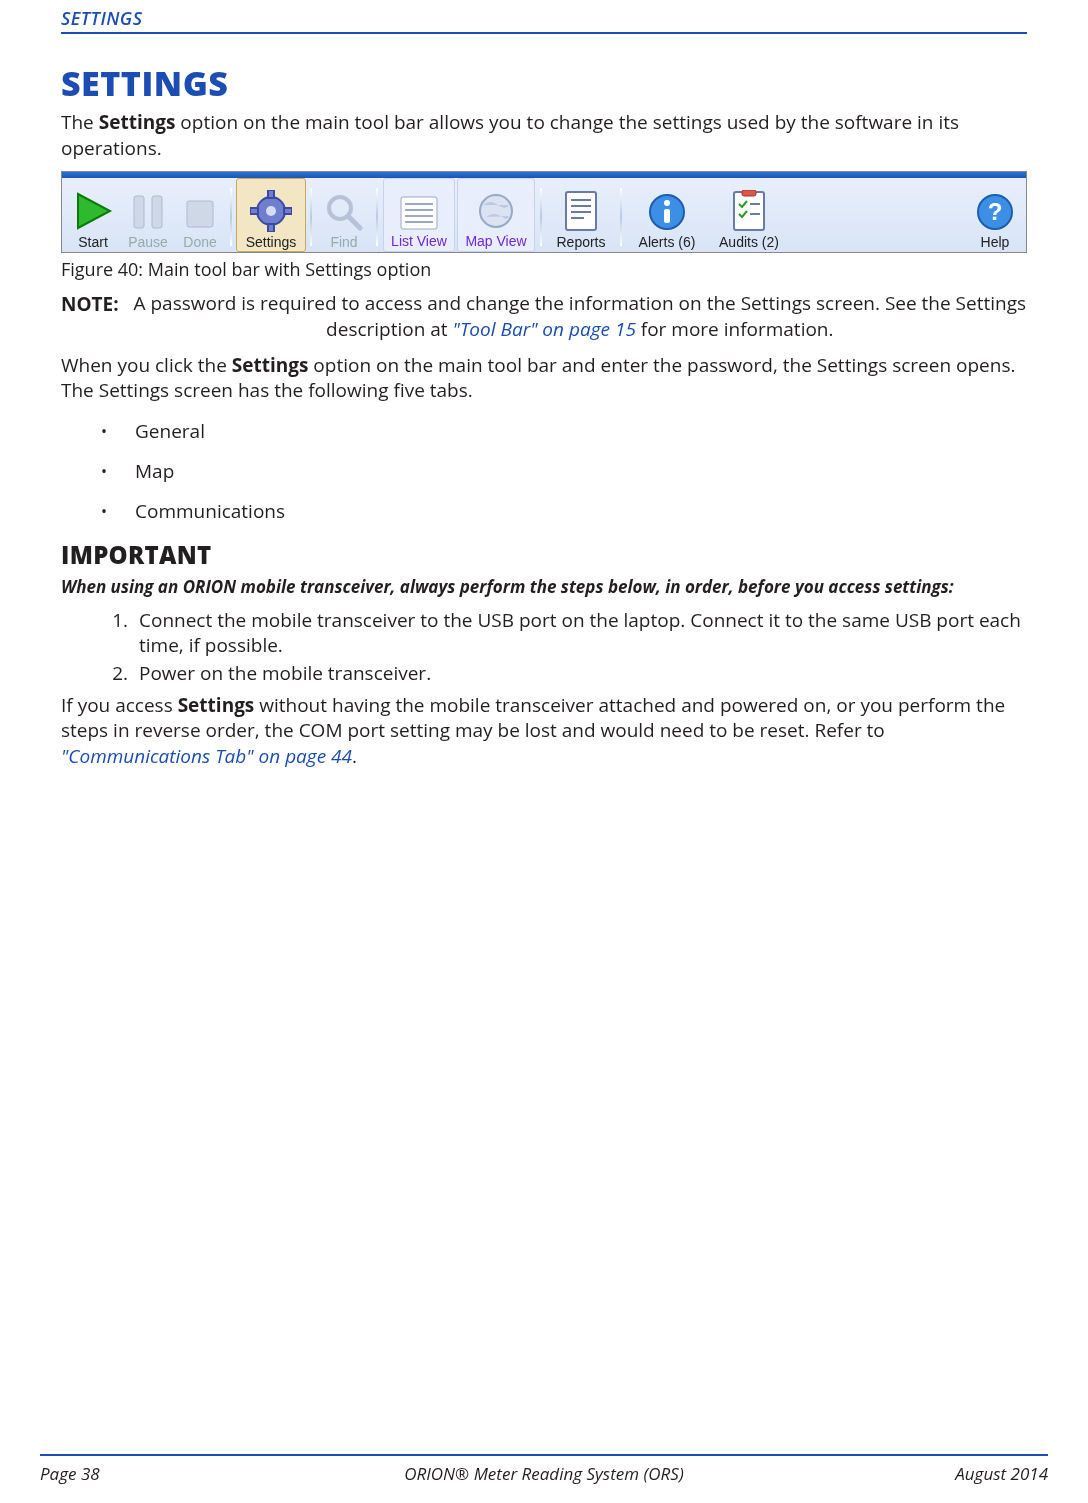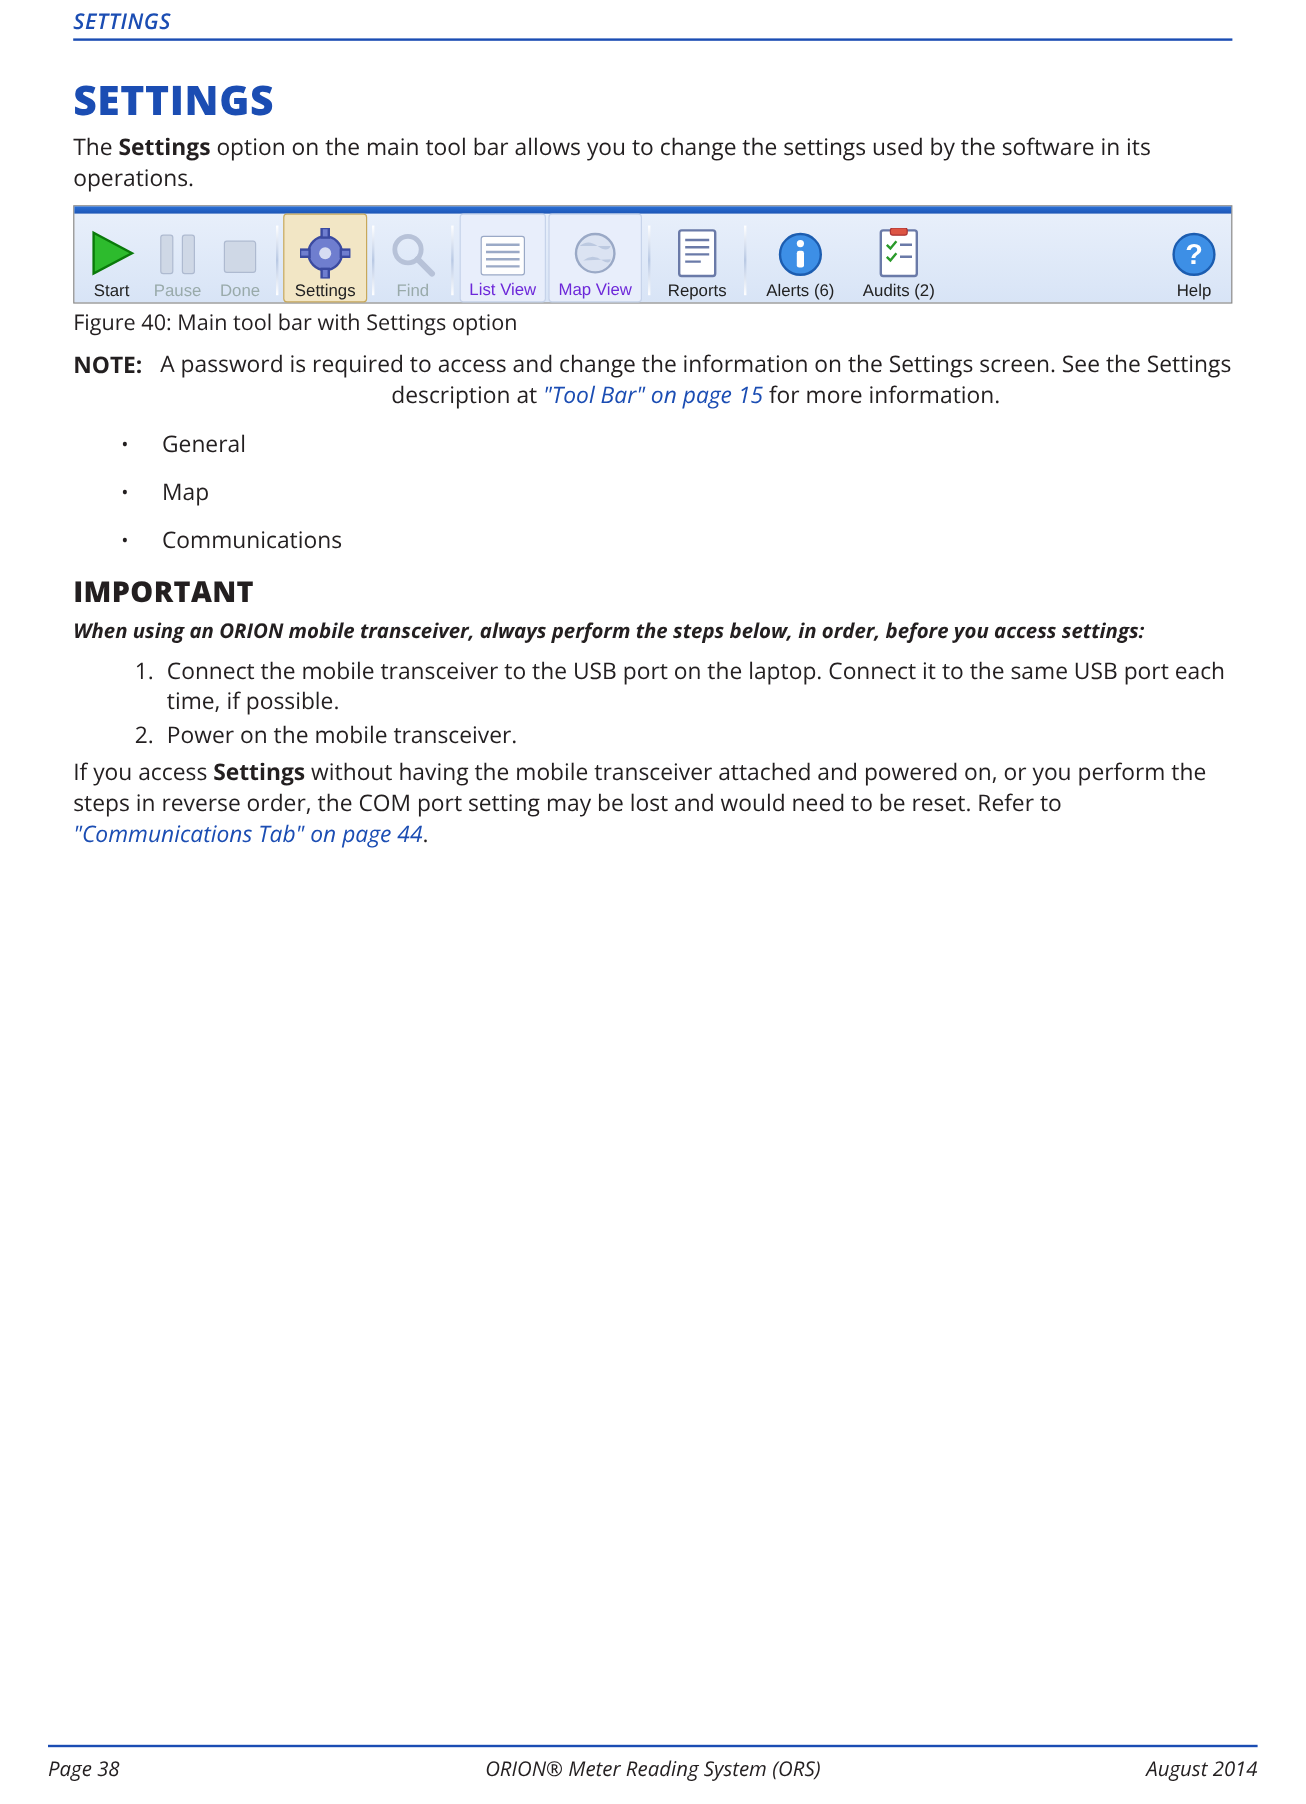--- a/index.html
+++ b/index.html
@@ -326,20 +326,23 @@
 
   <div class="fig-caption">Figure 40:  Main tool bar with Settings option</div>
 
   <div class="note-row">
     <div class="note-label">NOTE:</div>
     <div class="note-body">
       <span>A password is required to access and change the information on the Settings screen. See the Settings description at </span><span class="link">"Tool Bar" on page&nbsp;15</span><span> for more information.</span>
     </div>
   </div>
 
+  <p class="body-text">
+    <span>When you click the </span><span class="bold">Settings</span><span> option on the main tool bar and enter the password, the Settings screen opens. The Settings screen has the following five tabs.</span>
+  </p>
 
   <ul class="tab-list">
     <li>General</li>
     <li>Map</li>
     <li>Communications</li>
   </ul>
 
   <h2 class="important">IMPORTANT</h2>
   <p class="important-lead">When using an ORION mobile transceiver, always perform the steps below, in order, before you access settings:</p>
 

